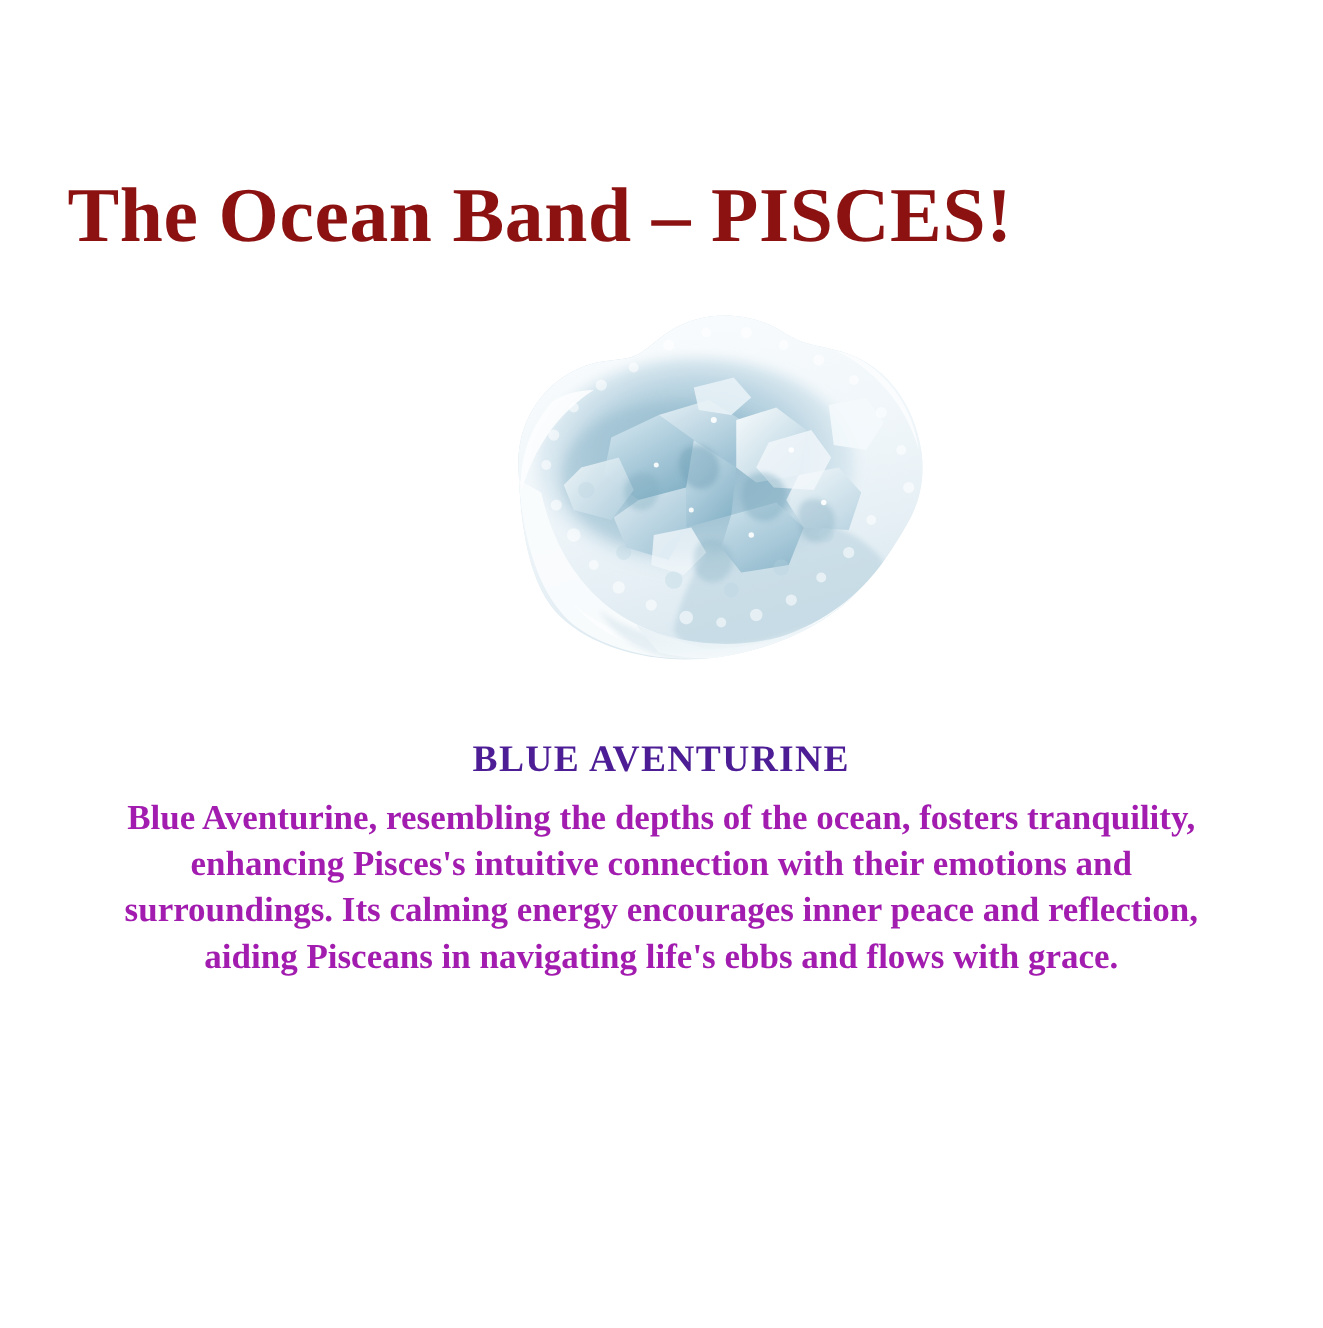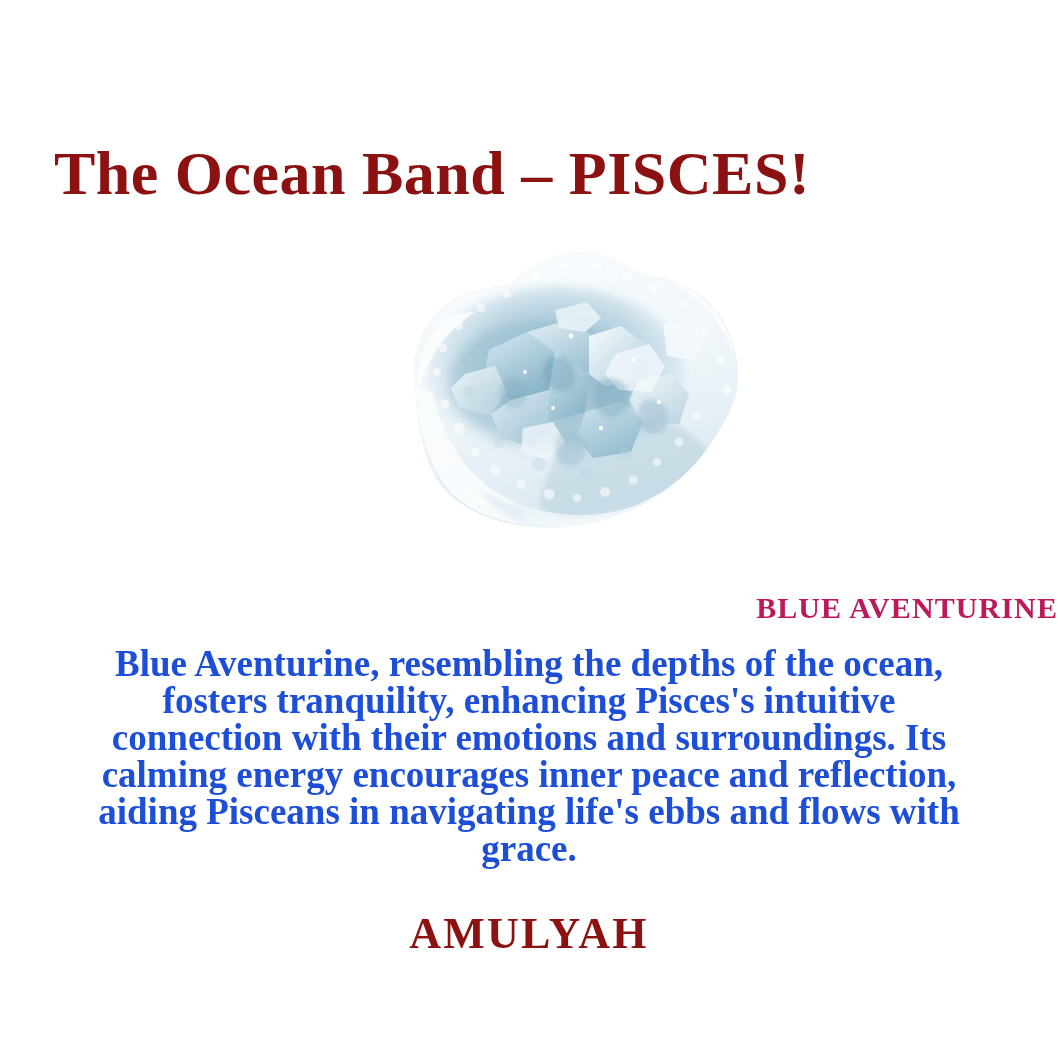--- a/index.html
+++ b/index.html
@@ -52,40 +52,40 @@
     width: 404px;
     height: 312px;
   }
 
   
   .stone-name {
     position: absolute;
     top: 566px;
     left: 0;
     width: 1058px;
-    text-align: right;
+    text-align: center;
     font-family: "Liberation Serif", "DejaVu Serif", serif;
     font-weight: bold;
     font-size: 30px;
     letter-spacing: 1.1px;
-    color: #be185d;
+    color: #4c1d95;
   }
 
   
   .description {
     position: absolute;
     top: 608px;
     left: 95px;
     width: 868px;
     text-align: center;
     font-family: "Liberation Serif", "DejaVu Serif", serif;
     font-weight: bold;
-    font-size: 37px;
+    font-size: 28px;
     line-height: 37px;
-    color: #1d4ed8;
+    color: #a21caf;
   }
 
   
   .brand {
     position: absolute;
     top: 908px;
     left: 0;
     width: 1058px;
     text-align: center;
     font-family: "Liberation Serif", "DejaVu Serif", serif;
@@ -253,15 +253,14 @@
           <circle cx="252" cy="196" r="2.2"></circle>
         </g>
       </g>
     </svg>
   </div>
 
   <h2 class="stone-name">BLUE AVENTURINE</h2>
 
   <p class="description">Blue Aventurine, resembling the depths of the ocean, fosters tranquility, enhancing Pisces's intuitive connection with their emotions and surroundings. Its calming energy encourages inner peace and reflection, aiding Pisceans in navigating life's ebbs and flows with grace.</p>
 
-  <div class="brand">AMULYAH</div>
 
 </div>
 
 </body></html>

